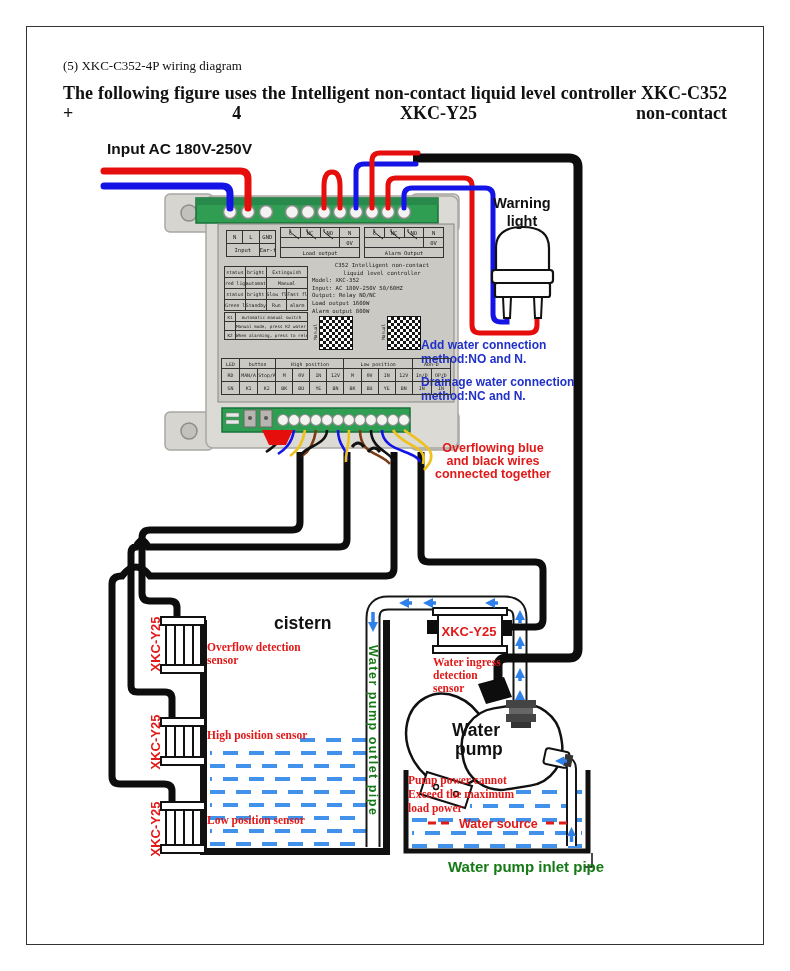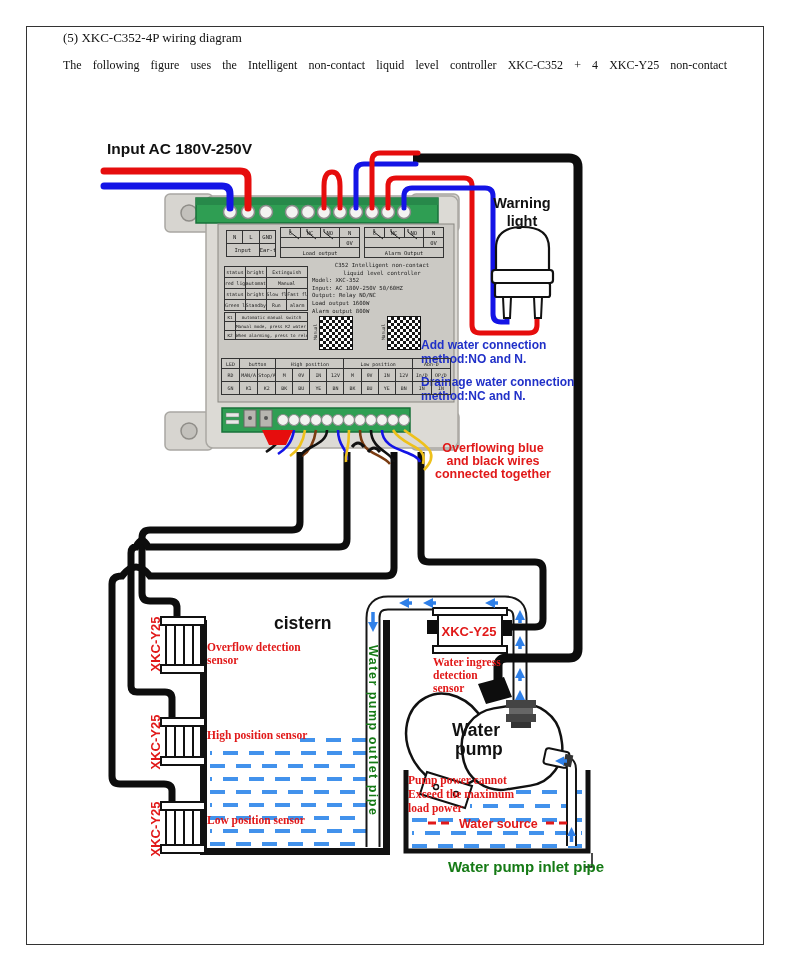--- a/index.html
+++ b/index.html
@@ -1,21 +1,21 @@
 <!DOCTYPE html>
 <html><head>
 <meta charset="utf-8">
 <style>
   html,body{margin:0;padding:0;background:#fff;}
   #page{position:relative;width:790px;height:971px;background:#fff;overflow:hidden;
         font-family:"Liberation Serif",serif;}
   #frame{position:absolute;left:26px;top:26px;width:736px;height:917px;border:1.5px solid #333;}
-  #hdr{position:absolute;left:63px;top:30px;width:664px;color:#111;}
+  #hdr{position:absolute;left:63px;top:58px;width:664px;color:#111;}
   #hdr .t{font-size:13px;margin-bottom:9px;}
-  #hdr .p1{font-size:12px;text-align:justify;text-align-last:justify;line-height:20px;}
+  #hdr .p1{font-size:18px;text-align:justify;text-align-last:justify;line-height:20px;font-weight:bold;}
   #hdr .p2{font-size:12.6px;line-height:20px;}
   svg{position:absolute;left:0;top:0;}
   svg text{font-family:"Liberation Sans",sans-serif;}
   .t-red-serif{font-family:"Liberation Serif",serif;font-weight:bold;font-size:11.5px;fill:#e11919;}
   .t-red-sans{font-weight:bold;font-size:12.5px;fill:#e11919;}
   .t-blue{font-weight:bold;font-size:12px;fill:#2030c8;}
   .t-green{font-weight:bold;font-size:15px;fill:#157a15;}
   .t-greenv{font-weight:bold;font-size:12.5px;fill:#157a15;letter-spacing:1.5px;}
   .t-blk-big{font-weight:bold;font-size:17.5px;fill:#111;}
   .t-blk-med{font-weight:bold;font-size:14.5px;fill:#111;}

